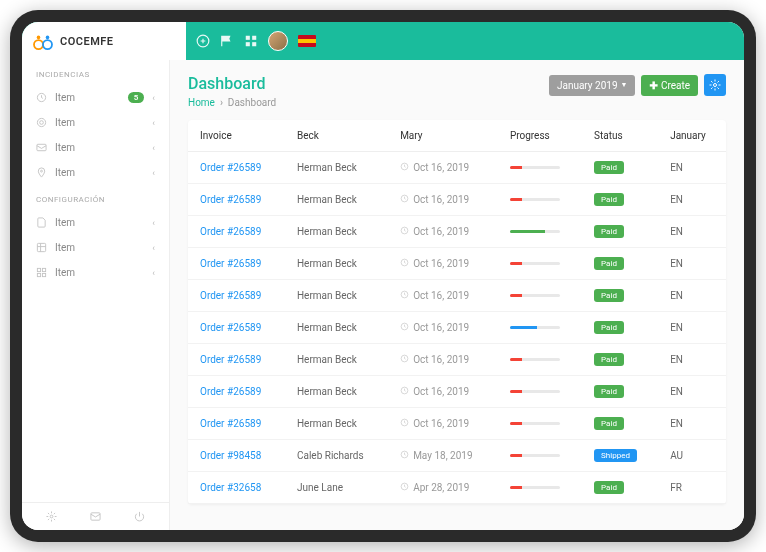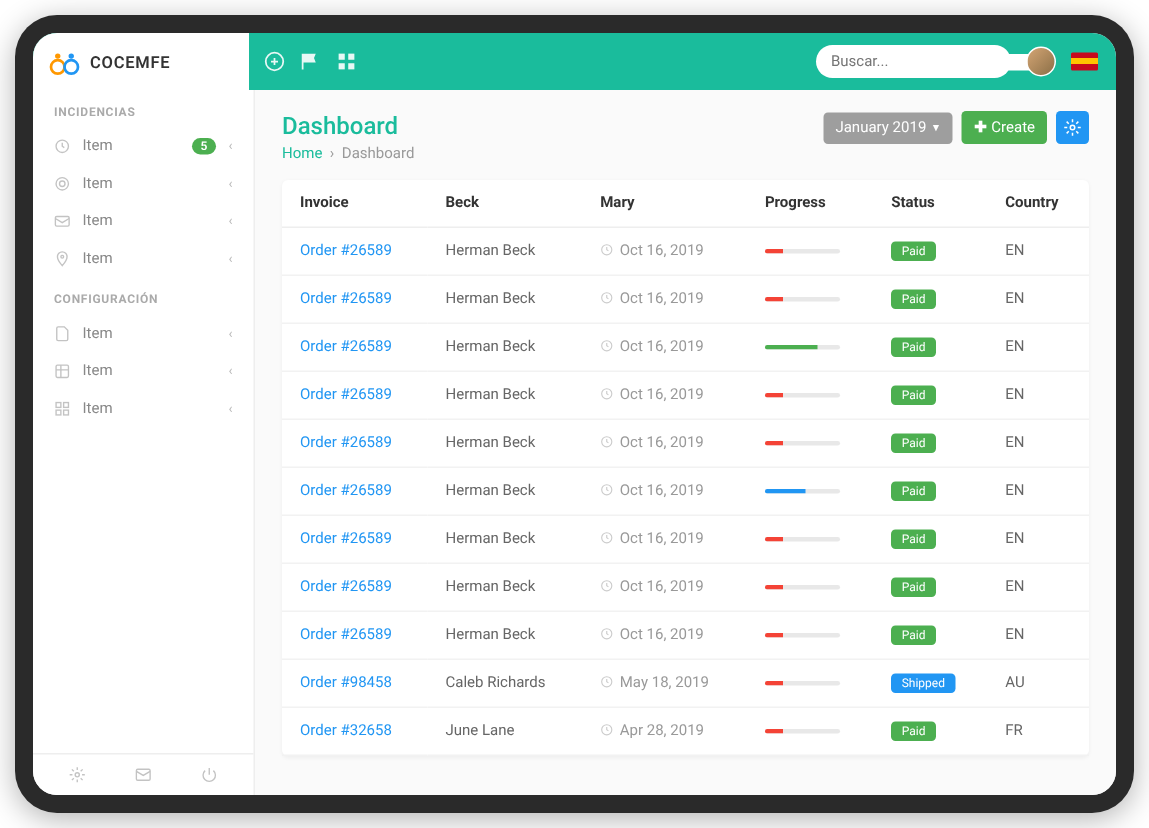--- a/index.html
+++ b/index.html
@@ -1,50 +1,50 @@
 <!DOCTYPE html>
 <html><head>
 <meta charset="utf-8">
 <style>
 *{box-sizing:border-box;margin:0;padding:0;font-family:-apple-system,BlinkMacSystemFont,"Segoe UI",Roboto,sans-serif}
 body{background:#fff;display:flex;align-items:center;justify-content:center;min-height:552px}
 .tablet{width:746px;height:532px;background:#2a2a2a;border-radius:28px;padding:12px;box-shadow:0 4px 20px rgba(0,0,0,.3)}
 .screen{width:100%;height:100%;background:#fff;border-radius:16px;overflow:hidden;display:flex;flex-direction:column}
 .topbar{height:38px;background:#1abc9c;display:flex;align-items:center;padding:0 12px;gap:10px}
-.logo-box{background:#fff;height:38px;display:flex;align-items:center;padding:0 10px;gap:6px;margin-left:-12px;width:144px}
+.logo-box{background:#fff;height:38px;display:flex;align-items:center;padding:0 10px;gap:6px;margin-left:-12px;width:164px}
 .logo-ic{width:22px;height:18px}
 .logo-txt{font-size:11px;font-weight:600;color:#333;letter-spacing:.5px}
 .tb-ic{width:14px;height:14px;color:#fff;opacity:.9;cursor:pointer}
 .search{margin-left:auto;background:#fff;border-radius:14px;height:22px;width:130px;display:flex;align-items:center;padding:0 10px;gap:6px}
 .search input{border:none;outline:none;font-size:10px;flex:1;color:#666}
 .avatar{width:20px;height:20px;border-radius:50%;background:linear-gradient(135deg,#d4a574,#8b6f47);border:1px solid #fff}
 .flag{width:18px;height:12px;background:linear-gradient(to bottom,#c60b1e 33%,#ffc400 33%,#ffc400 66%,#c60b1e 66%);border-radius:1px}
 .body{flex:1;display:flex;overflow:hidden}
 .sidebar{width:148px;background:#fff;border-right:1px solid #eee;display:flex;flex-direction:column;font-size:10px}
-.sb-section{color:#aaa;font-size:8px;font-weight:700;letter-spacing:.5px;padding:10px 14px 6px}
+.sb-section{color:#aaa;font-size:8px;font-weight:400;letter-spacing:.5px;padding:10px 14px 6px}
 .sb-item{display:flex;align-items:center;padding:7px 14px;color:#888;cursor:pointer;gap:8px}
 .sb-ic{width:11px;height:11px;opacity:.5}
 .sb-label{flex:1}
 .badge{background:#4caf50;color:#fff;border-radius:8px;padding:1px 6px;font-size:8px;font-weight:600}
 .chev{font-size:9px;color:#bbb}
 .sb-footer{margin-top:auto;border-top:1px solid #eee;display:flex;justify-content:space-around;padding:8px}
 .sb-footer .sb-ic{cursor:pointer}
 .main{flex:1;background:#fafafa;overflow-y:auto;padding:14px 18px}
 .page-head{display:flex;align-items:flex-start;justify-content:space-between;margin-bottom:12px}
 .title{font-size:16px;color:#1abc9c;font-weight:500;margin-bottom:4px}
 .crumbs{font-size:10px;color:#999}
 .crumbs a{color:#1abc9c;text-decoration:none}
 .actions{display:flex;gap:6px;align-items:center}
 .btn{border:none;border-radius:3px;padding:5px 8px;font-size:10px;cursor:pointer;display:flex;align-items:center;gap:3px}
 .btn-gray{background:#9e9e9e;color:#fff}
 .btn-green{background:#4caf50;color:#fff}
 .btn-blue{background:#2196f3;color:#fff;padding:5px;width:22px;height:22px;justify-content:center}
 .card{background:#fff;border-radius:4px;box-shadow:0 1px 3px rgba(0,0,0,.05)}
 table{width:100%;border-collapse:collapse;font-size:10px}
-th{text-align:left;padding:10px 12px;color:#333;font-weight:700;border-bottom:1px solid #eee}
+th{text-align:left;padding:10px 12px;color:#333;font-weight:400;border-bottom:1px solid #eee}
 td{padding:9px 12px;border-bottom:1px solid #f2f2f2;color:#666}
 td a{color:#2196f3;text-decoration:none}
 .date-cell{color:#999;display:flex;align-items:flex-start;gap:4px}
 .prog{width:50px;height:3px;background:#e8e8e8;border-radius:2px;overflow:hidden}
 .prog-bar{height:100%}
 .status-pill{display:inline-block;border-radius:3px;padding:2px 7px;font-size:8px;color:#fff;font-weight:400}
 .clock-ic{width:9px;height:9px;opacity:.5}
 </style>
 </head>
 <body>
@@ -68,27 +68,20 @@
         </svg>
   <svg class="tb-ic" viewBox="0 0 24 24" fill="currentColor">
           <path d="M4 3h14l-2 5 2 5H4v8H2V3z"></path>
         </svg>
   <svg class="tb-ic" viewBox="0 0 24 24" fill="currentColor">
           <rect x="3" y="3" width="7" height="7"></rect>
           <rect x="14" y="3" width="7" height="7"></rect>
           <rect x="3" y="14" width="7" height="7"></rect>
           <rect x="14" y="14" width="7" height="7"></rect>
         </svg>
-  <div class="search">
-    <input placeholder="Buscar..." style="">
-    <svg width="10" height="10" viewBox="0 0 24 24" fill="none" stroke="#999" stroke-width="2">
-            <circle cx="10" cy="10" r="7"></circle>
-            <path d="M21 21l-6-6"></path>
-          </svg>
-  </div>
   <div class="avatar"></div>
   <div class="flag"></div>
 </div>
 
 <div class="body">
 <div class="sidebar">
   <div id="sb-content">
             <div class="sb-section">INCIDENCIAS</div>
             <div class="sb-item">
               <svg class="sb-ic" viewBox="0 0 24 24" fill="none" stroke="#888" stroke-width="2">
@@ -194,21 +187,21 @@
   </div>
   <div class="card">
     <table>
       <thead>
                 <tr id="thead-row">
                   <th>Invoice</th>
                   <th>Beck</th>
                   <th>Mary</th>
                   <th>Progress</th>
                   <th>Status</th>
-                  <th>Country</th>
+                  <th>January</th>
                 </tr>
               </thead>
       <tbody id="tbody">
                 <tr>
                   <td><a href="#">Order #26589</a></td>
                   <td>Herman Beck</td>
                   <td>
                     <span class="date-cell"><svg class="clock-ic" viewBox="0 0 24 24" fill="none" stroke="#999" stroke-width="2">
                         <circle cx="12" cy="12" r="9"></circle>
                         <path d="M12 7v5l3 2"></path>

